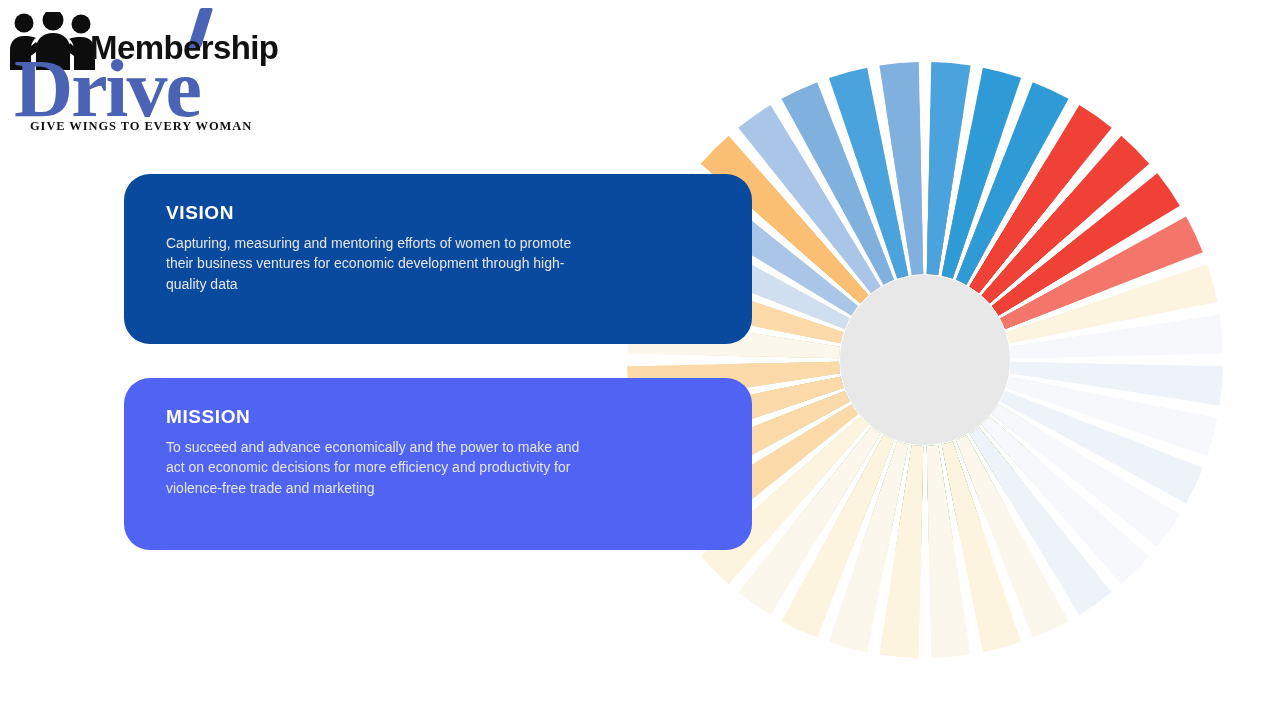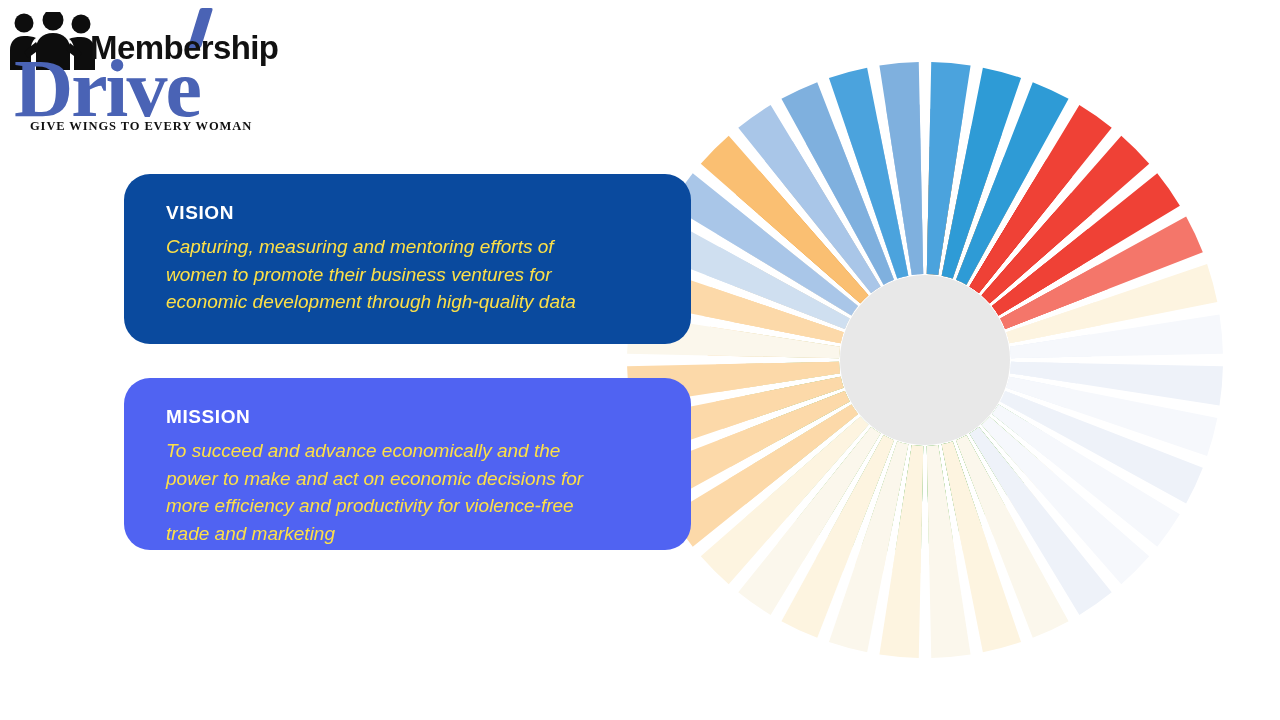--- a/index.html
+++ b/index.html
@@ -37,35 +37,35 @@
     position:absolute;left:22px;top:114px;
     font-size:12.5px;font-weight:bold;color:#111111;
     letter-spacing:0.9px;line-height:1;
     font-family:Liberation Serif, serif;
   }
 
   
   .card{
     position:absolute;
     left:124px;
-    width:567px;
+    width:628px;
     border-radius:26px;
     color:#ffffff;
     box-sizing:border-box;
     padding:28px 0 26px 42px;
   }
   .card-vision{top:174px;height:170px;background:#0a4a9e;}
   .card-mission{top:378px;height:172px;background:#5063f2;}
   .card-title{
     font-size:19px;font-weight:bold;letter-spacing:0.6px;
     margin:0 0 8px 0;line-height:1.2;
   }
   .card-body{
-    font-size:19px;line-height:1.46;font-weight:400;
-    margin:0;max-width:430px;color:#fde047;font-style:italic;
+    font-size:14px;line-height:1.46;font-weight:400;
+    margin:0;max-width:430px;color:#e5e5e5;
   }
 
   
   .chart-wrap{
     position:absolute;left:627px;top:62px;
     width:596px;height:596px;
   }
   .chart-wrap svg{display:block;width:596px;height:596px;}
 </style>
 </head>

